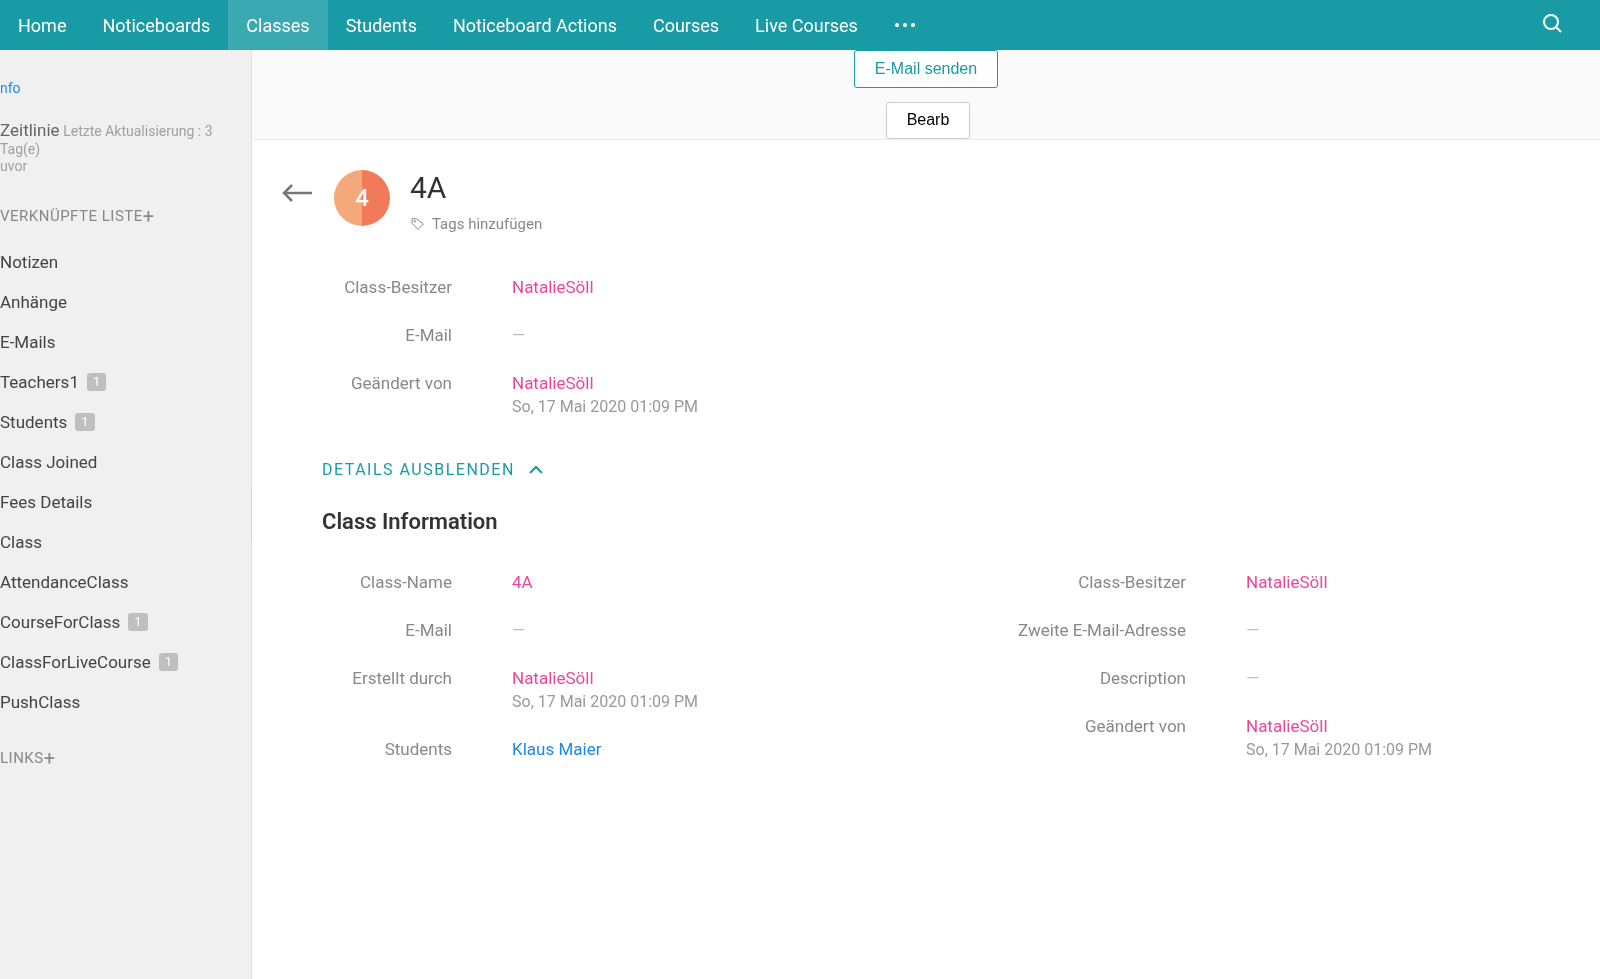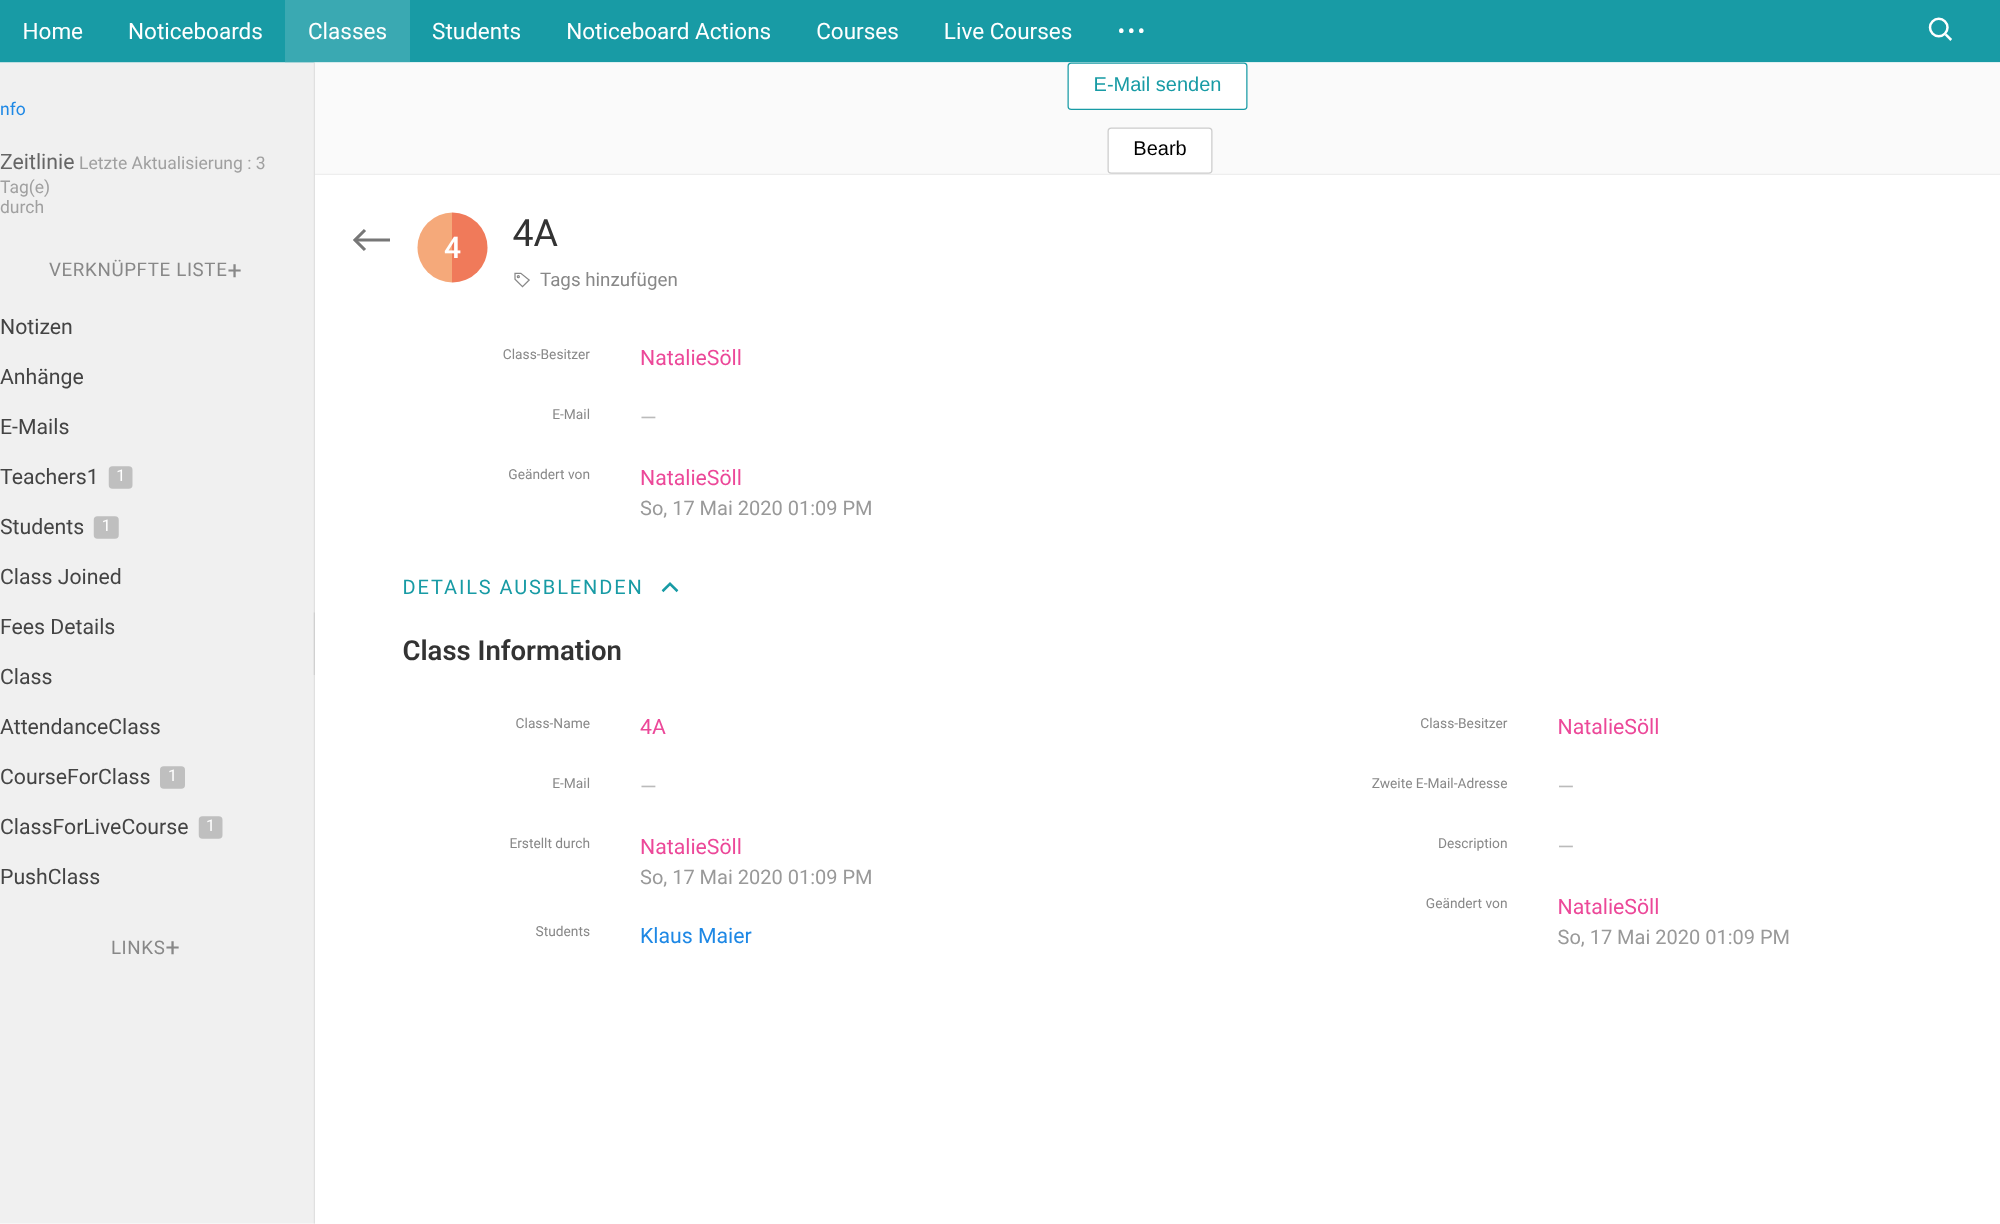--- a/index.html
+++ b/index.html
@@ -11,42 +11,42 @@
 .topnav .spacer { flex: 1; }
 .topnav .search-icon { padding: 0 20px; cursor: pointer; }
 .topnav .more-icon { padding: 0 18px; cursor: pointer; font-size: 18px; letter-spacing: 2px; }
 
 .layout { display: flex; min-height: calc(100vh - 50px); }
 .sidebar { width: 252px; background: #f0f0f0; border-right: 1px solid #e0e0e0; padding: 30px 0 0 0; position: relative; }
 .sidebar .info-link { color: #1e88e5; font-size: 14px; padding: 0 12px 24px 0; display:block; }
 .sidebar .timeline { padding: 0 12px 0 0; margin-bottom: 30px; }
 .sidebar .timeline .t-label { color: #666; font-size: 17px; }
 .sidebar .timeline .t-sub { color: #a0a0a0; font-size: 14px; }
-.sidebar .side-heading { display: flex; align-items: center; justify-content: center; padding: 0 18px 0 0; color: #888; font-size: 15px; letter-spacing: .5px; margin-bottom: 14px; }
+.sidebar .side-heading { display: flex; align-items: center; justify-content: flex-start; padding: 0 18px 0 0; color: #888; font-size: 15px; letter-spacing: .5px; margin-bottom: 14px; }
 .sidebar .side-item { padding: 10px 0 10px 0; color: #444; font-size: 17px; cursor: pointer; display:flex; align-items:center; gap:8px;}
 .sidebar .badge { background: #bfbfbf; color: #fff; border-radius: 3px; font-size: 13px; padding: 0 6px; line-height: 18px; height:18px; display:inline-flex; align-items:center; }
 .sidebar .plus { color: #888; font-size: 20px; cursor: pointer; }
 .collapse-handle { position:absolute; right:-10px; top:440px; width:10px; height:50px; background:#d0d0d0; border-radius:0 3px 3px 0; display:flex; align-items:center; justify-content:center; color:#fff; font-size:10px; cursor:pointer;}
 
 .main { flex: 1; background: #fff; position: relative; }
 .action-bar { height: 90px; border-bottom: 1px solid #eee; background:#fafafa; display:flex; align-items:center; justify-content:flex-end; padding: 0 0 0 0; gap: 14px; flex-direction: column; }
 .btn { height: 40px; padding: 0 20px; border: 1px solid #ccc; background: #fff; border-radius: 3px; font-size: 16px; cursor: pointer; display:inline-flex; align-items:center; }
 .btn.primary { border-color: #189ba5; color: #189ba5; }
 .btn.edit { margin-right: -4px; }
 
 .record-header { display: flex; align-items: flex-start; padding: 30px 0 30px 30px; gap: 20px;}
 .back-btn { font-size: 26px; color: #777; cursor: pointer; padding-top: 10px; }
 .avatar { width: 56px; height: 56px; border-radius: 50%; background: linear-gradient(90deg, #f5a97a 50%, #f07a5a 50%); display:flex; align-items:center; justify-content:center; color:#fff; font-size:24px; font-weight:500;}
 .rec-title { font-size: 30px; color: #333; }
 .tags-row { display:flex; align-items:center; gap:6px; color:#888; margin-top:10px; cursor:pointer; }
 .tags-row svg { width:16px; height:16px; }
 
 .field-block { padding: 0 0 0 60px; }
 .field-row { display:flex; padding: 14px 0; }
-.field-label { width: 200px; text-align: right; color: #888; font-size: 11px; padding-right: 40px; }
+.field-label { width: 200px; text-align: right; color: #888; font-size: 17px; padding-right: 60px; }
 .field-value { font-size: 17px; color: #ec4899; }
 .field-sub { color: #999; font-size: 16px; margin-top:4px;}
 .dash { color: #bbb; }
 .link { color: #1e88e5; }
 
 .details-toggle { padding: 30px 0 30px 70px; }
 .details-toggle span { color: #189ba5; font-size: 16px; letter-spacing: 1.5px; cursor:pointer; display:inline-flex; align-items:center; gap:14px;}
 
 .section-title { font-size: 22px; color:#333; padding: 0 0 24px 70px; font-weight:600;}
 
@@ -68,21 +68,21 @@
       </svg>
   </div>
 </div>
 
 <div class="layout">
   <div class="sidebar">
     <a class="info-link">nfo</a>
     <div class="timeline">
       <span class="t-label">Zeitlinie</span>
       <span class="t-sub">Letzte Aktualisierung : 3 Tag(e)</span>
-      <div class="t-sub">durch</div>
+      <div class="t-sub">uvor</div>
     </div>
     <div class="side-heading">
       <span>VERKNÜPFTE LISTE</span>
       <span class="plus">+</span>
     </div>
     <div id="side-items">
         <div class="side-item">
           <span>Notizen</span>
         </div>
         <div class="side-item">

